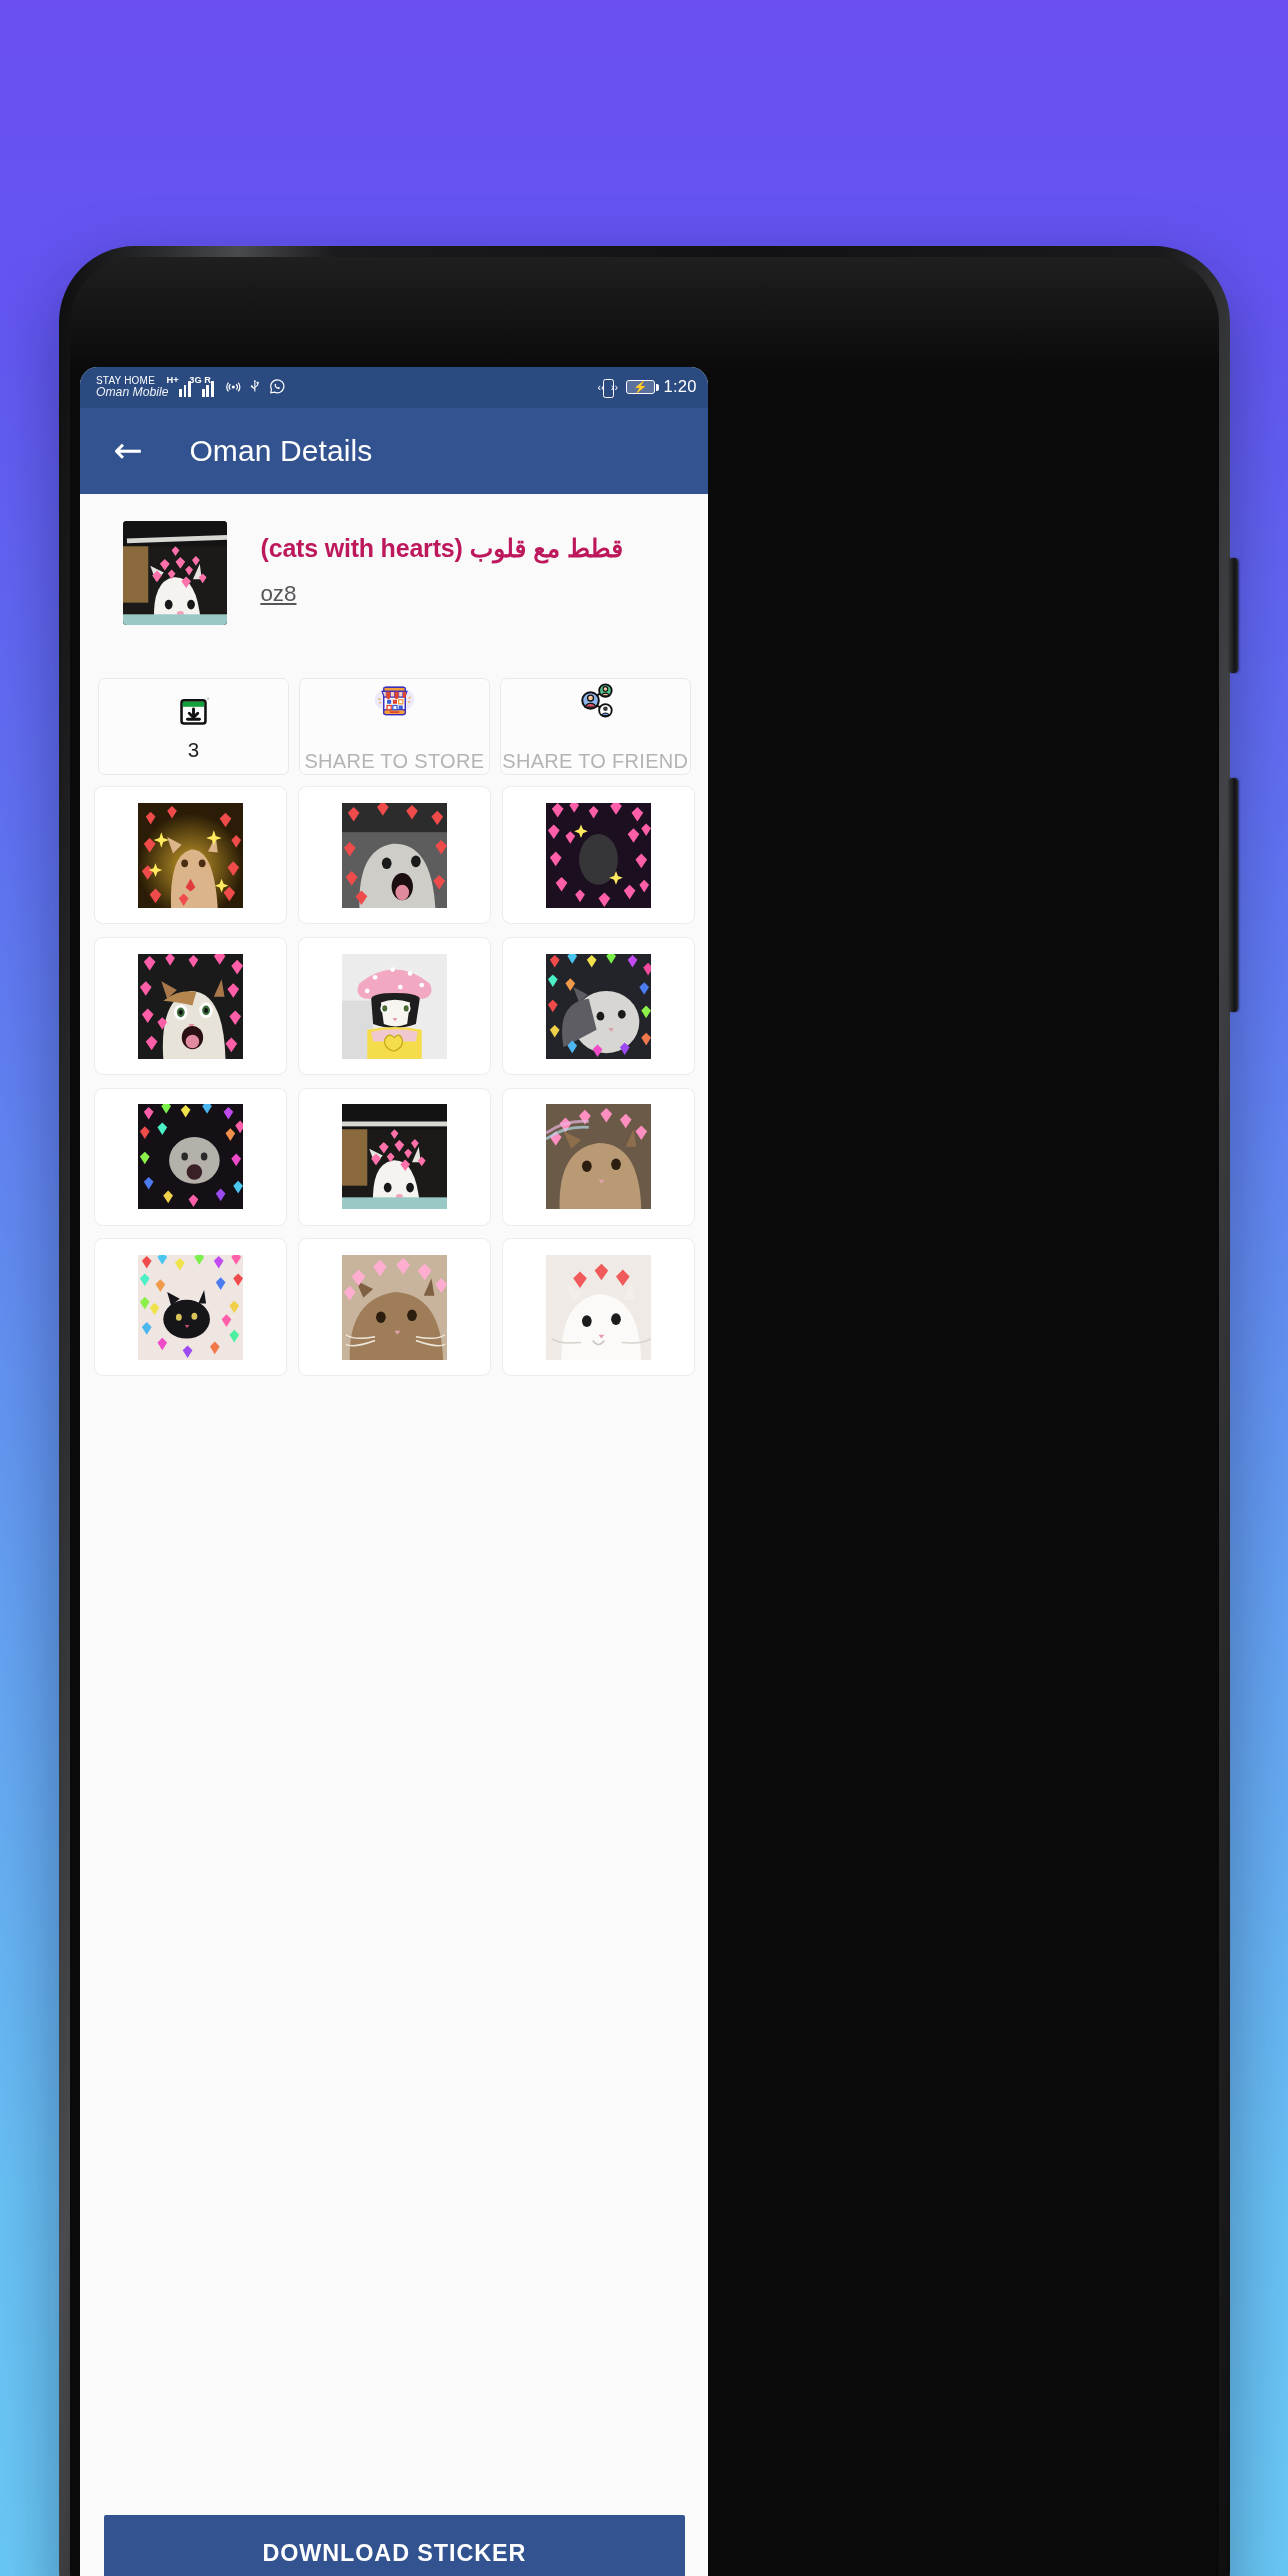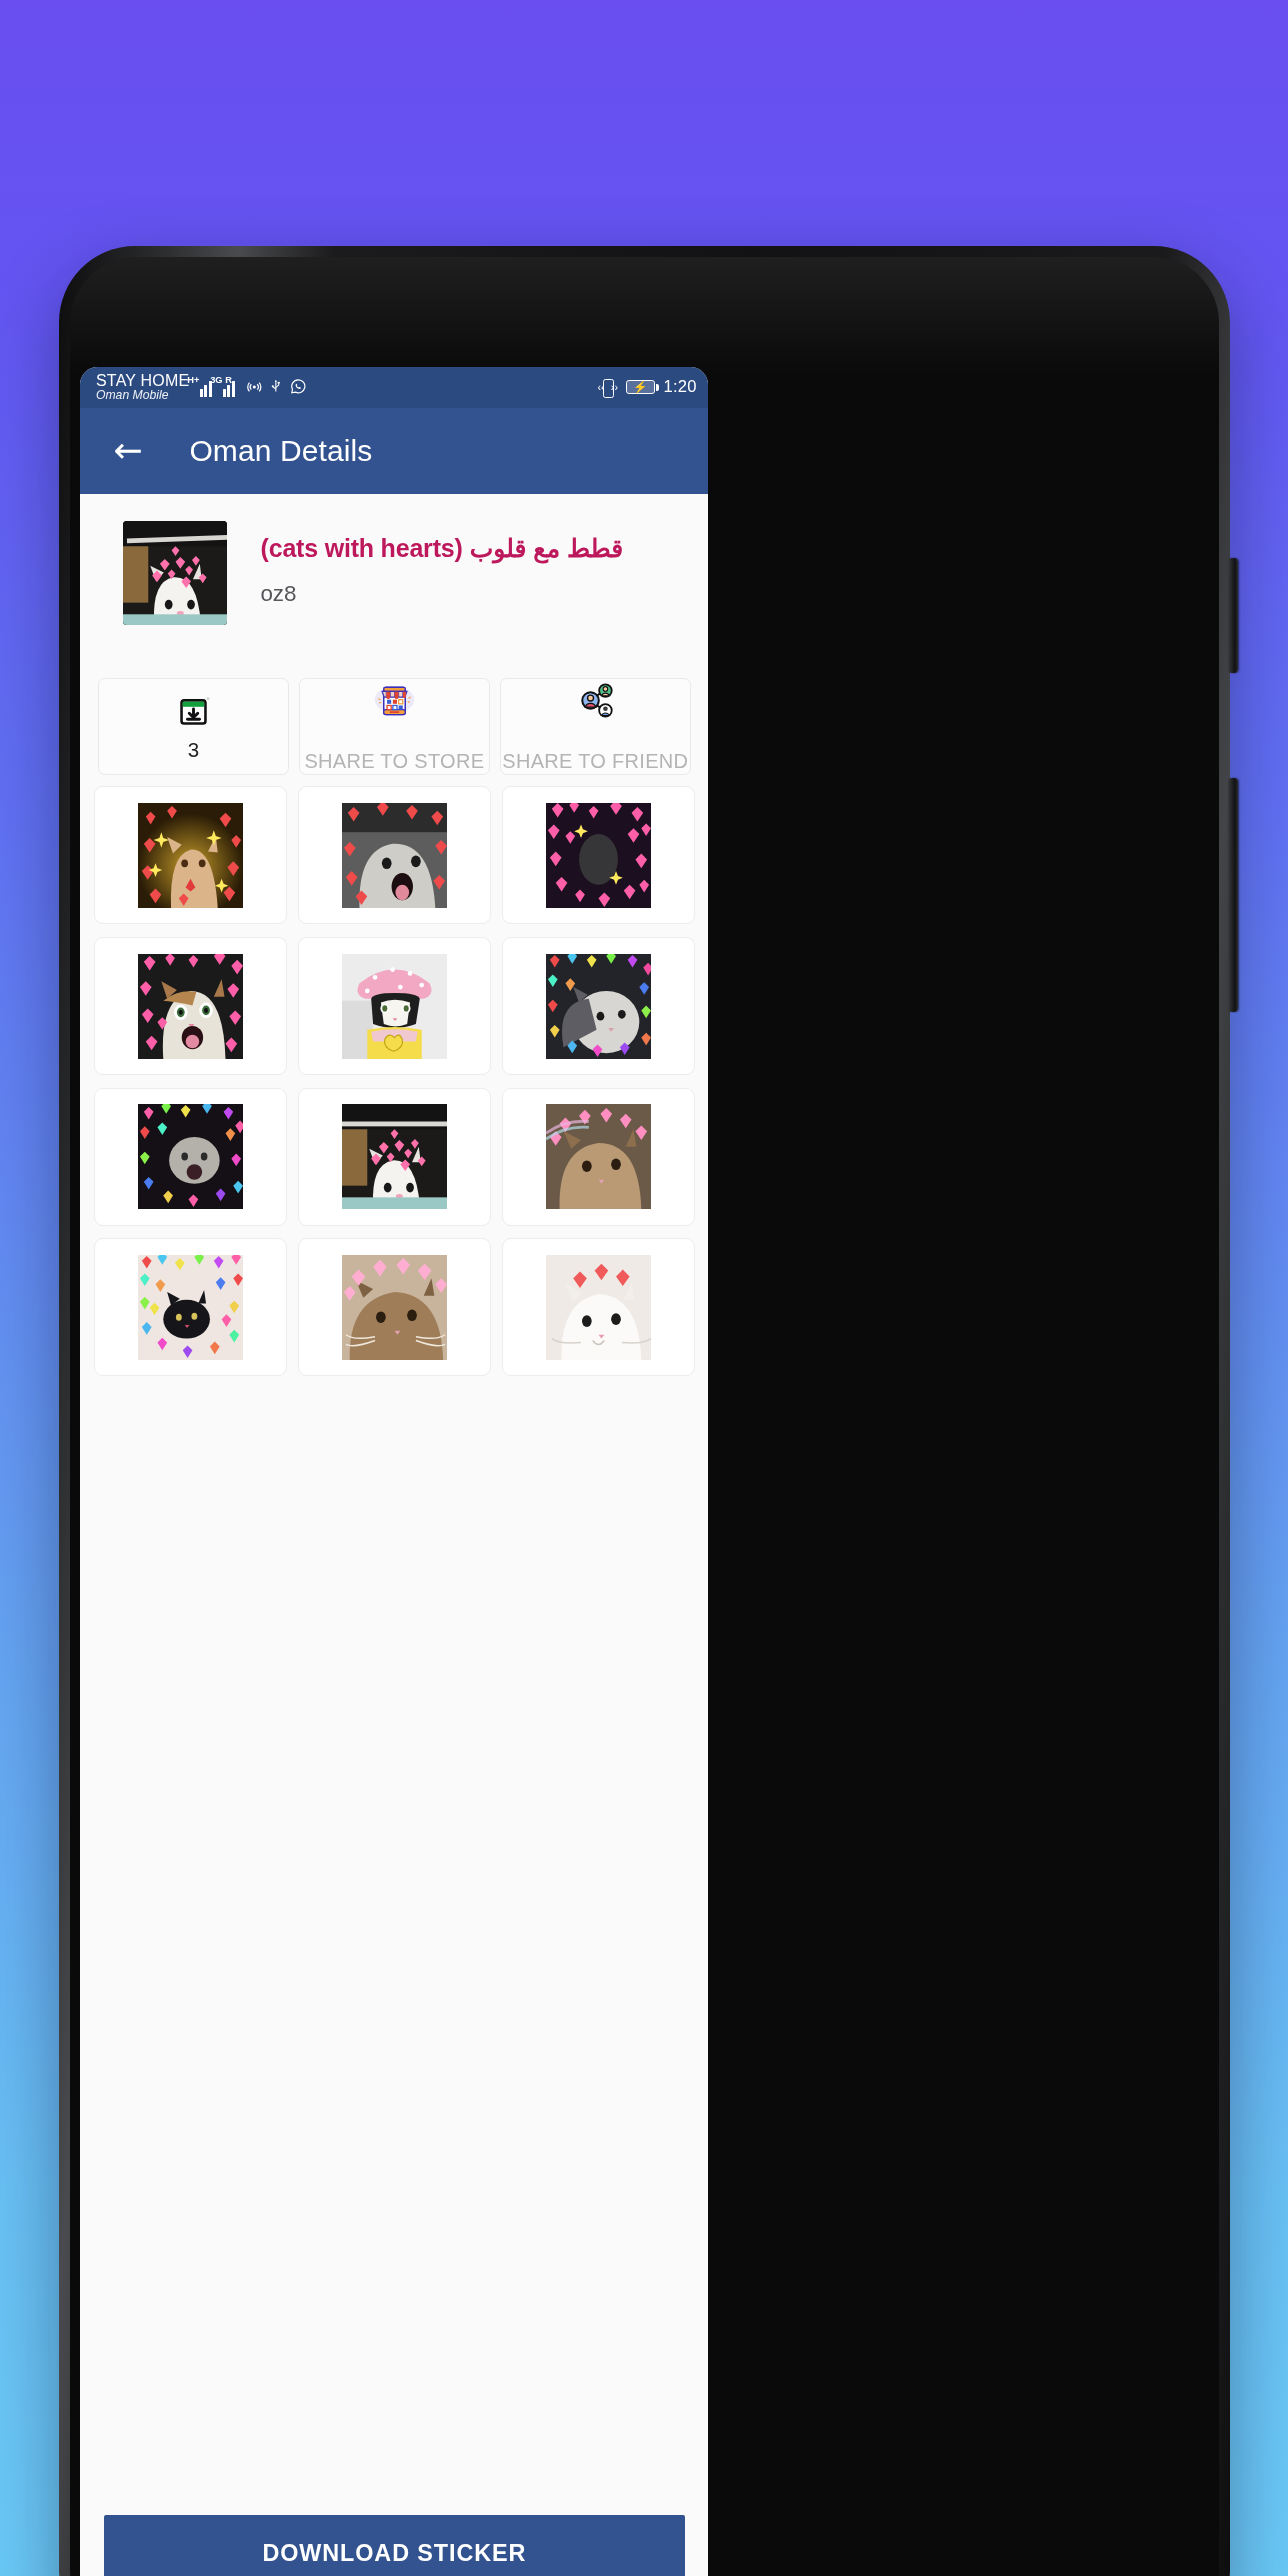--- a/index.html
+++ b/index.html
@@ -121,21 +121,21 @@
   .statusbar {
     position: relative;
     height: 41px;
     background: #2b4a80;
     display: flex;
     align-items: center;
     padding: 0 11.7px 0 15.6px;
     color: #ffffff;
   }
   .carrier { line-height: 1.02; }
-  .carrier .l1 { font-size: 16px; letter-spacing: 0.2px; }
+  .carrier .l1 { font-size: 10px; letter-spacing: 0.2px; }
   .carrier .l2 { font-size: 12.2px; opacity: 0.92; font-style: italic; }
 
   .sb-icons { display: flex; align-items: flex-end; gap: 6.8px; margin-left: 10.7px; }
   .sig { position: relative; display: flex; align-items: flex-end; gap: 1.5px; height: 18.5px; }
   .sig i { display: block; width: 2.9px; background: #fff; border-radius: 0.5px; }
   .sig i:nth-child(1){ height: 4.9px; }
   .sig i:nth-child(2){ height: 7.8px; }
   .sig i:nth-child(3){ height: 11.7px; }
   .sig i:nth-child(4){ height: 15.6px; }
   .sig-tag {
@@ -209,21 +209,21 @@
     border-radius: 3.9px; overflow: hidden;
     background: #2d2b27;
     position: relative;
   }
   .pack-meta { padding-top: 13.7px; overflow: hidden; }
   .pack-title {
     font-size: 25px; font-weight: 700; color: #be185d;
     white-space: nowrap; letter-spacing: -0.2px;
     direction: rtl; text-align: left;
   }
-  .pack-author { font-size: 22.4px; color: #55565a; margin-top: 17.6px; }
+  .pack-author { font-size: 22.4px; color: #55565a; margin-top: 17.6px; text-decoration: underline; }
 
   
   .actions {
     display: flex;
     gap: 9.8px;
     padding: 53px 17.6px 0 17.6px;
   }
   .action-card {
     flex: 1;
     height: 95px;

